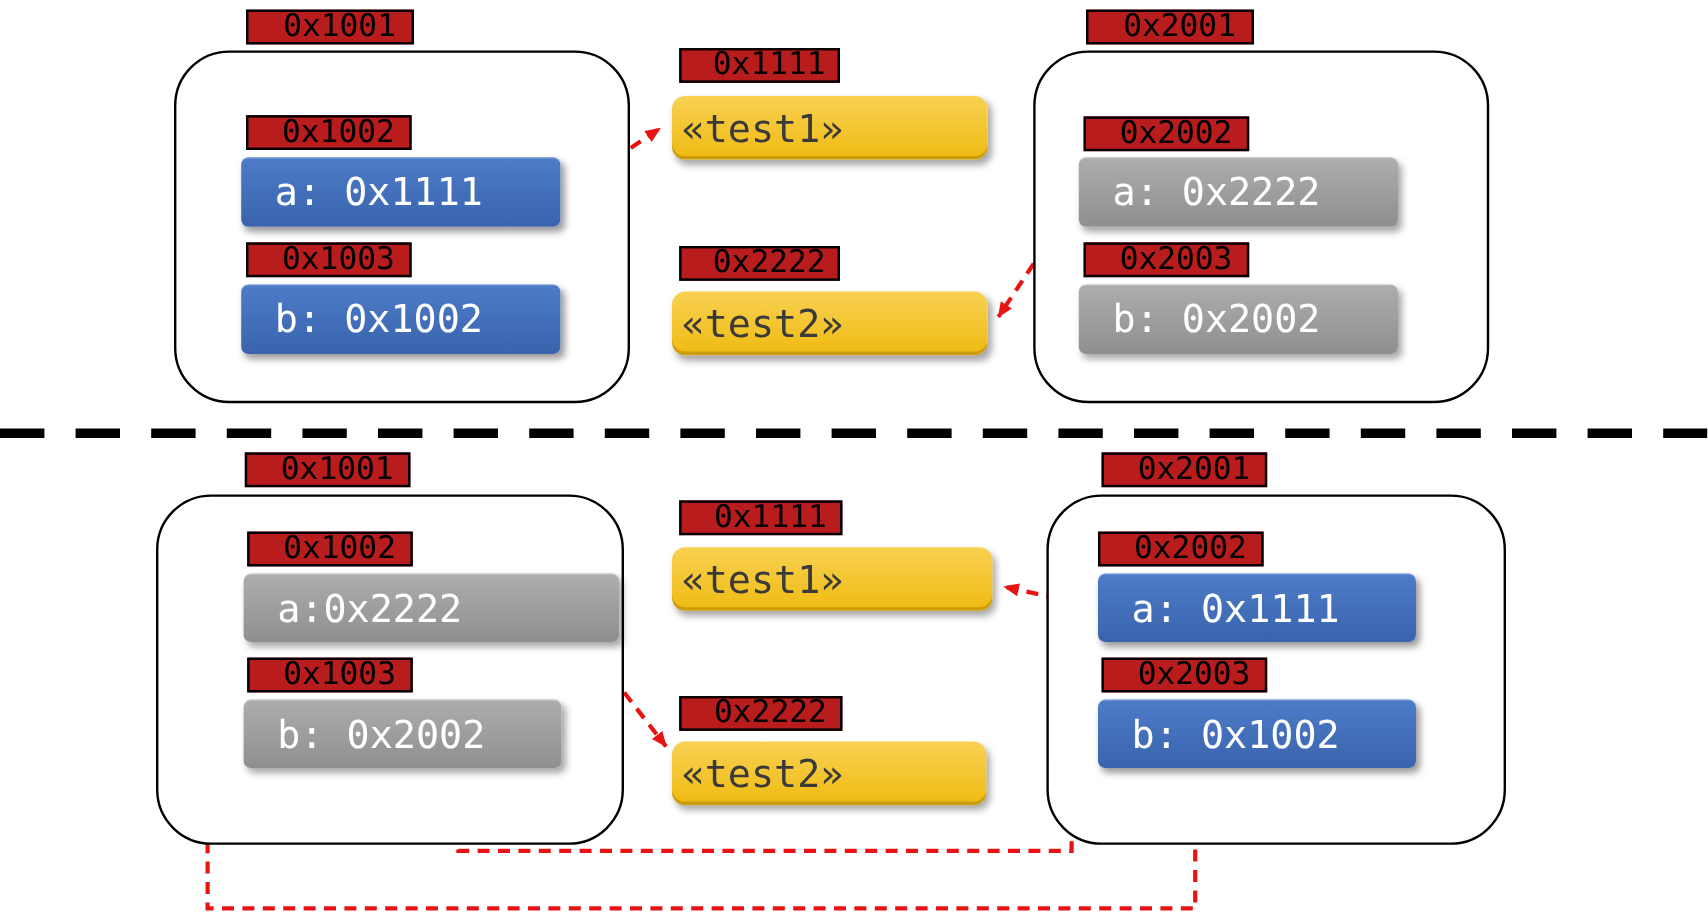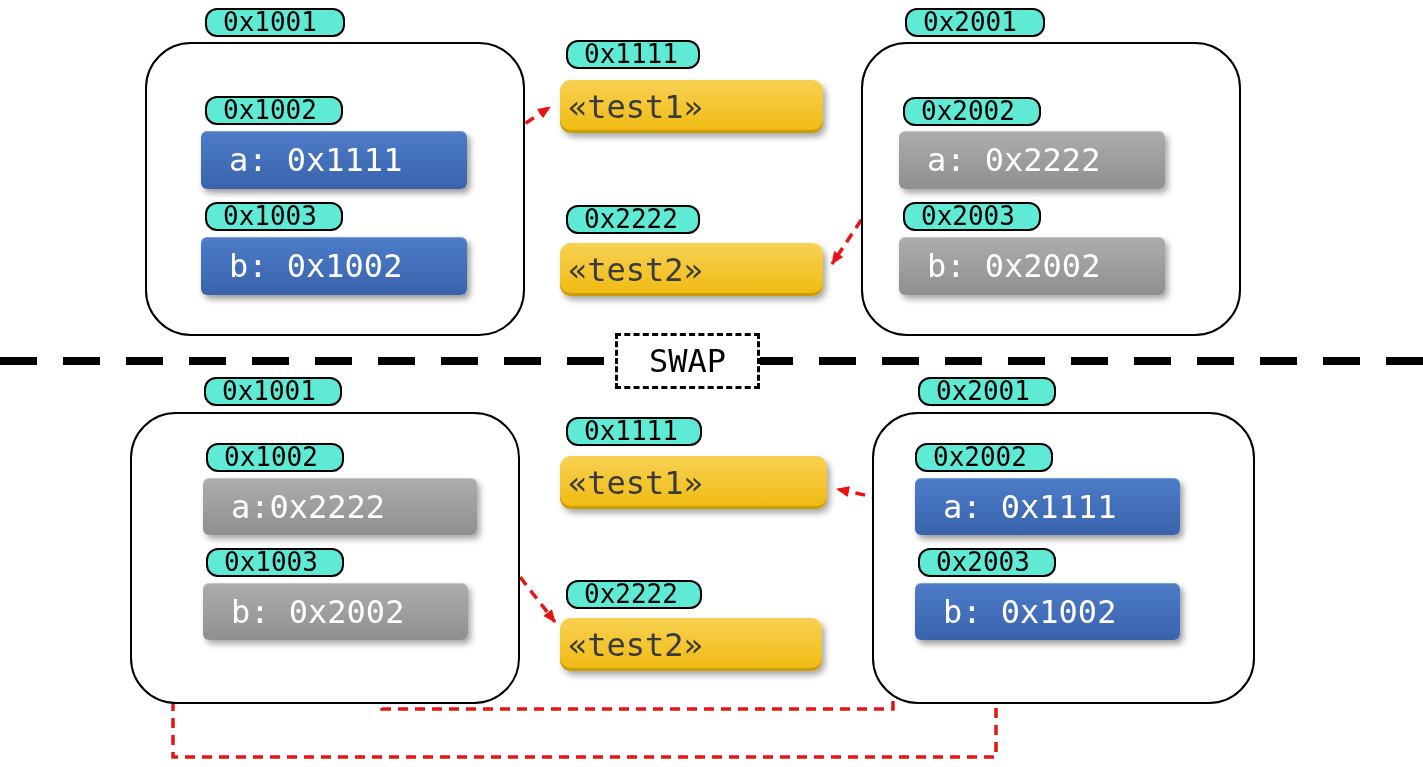--- a/index.html
+++ b/index.html
@@ -12,27 +12,28 @@
   }
   .wires{position:absolute;left:0;top:0;width:1423px;height:767px;z-index:1;}
   .frame{
     position:absolute;z-index:2;
     border:2.5px solid #000;border-radius:46px;
     background:#ffffff;
     box-sizing:border-box;
   }
   .tab{
     position:absolute;z-index:3;
-    border:2.5px solid #000;border-radius:12px;
-    background:#5eead4;
+    border:2.5px solid #000;border-radius:0;
+    background:#b91c1c;
     box-sizing:border-box;
     font-size:26px;line-height:25px;
     color:#000;
     padding:0 0 0 16px;
     white-space:pre;
+    text-align:center;
   }
   .slot{
     position:absolute;z-index:2;
     border-radius:6px;
     box-sizing:border-box;
     font-size:32px;
     color:#ffffff;
     display:flex;align-items:center;
     padding-left:28px;
     white-space:pre;
@@ -115,27 +116,26 @@
 
   <div class="tab" style="left:905px;top:8px;width:140px;height:29px;">0x2001</div>
   <div class="frame" style="left:861px;top:42px;width:380px;height:294px;"></div>
 
   <div class="tab" style="left:903px;top:97px;width:138px;height:29px;">0x2002</div>
   <div class="slot" style="left:899px;top:131px;width:266px;height:58px;" data-variant="gray">a: 0x2222</div>
 
   <div class="tab" style="left:903px;top:202px;width:138px;height:29px;">0x2003</div>
   <div class="slot" style="left:899px;top:237px;width:266px;height:58px;" data-variant="gray">b: 0x2002</div>
 
-  <div class="swap-box">SWAP</div>
 
   <div class="tab" style="left:204px;top:377px;width:138px;height:29px;">0x1001</div>
   <div class="frame" style="left:130px;top:412px;width:390px;height:292px;"></div>
 
   <div class="tab" style="left:206px;top:443px;width:138px;height:29px;">0x1002</div>
-  <div class="slot" style="left:203px;top:478px;width:274px;height:57px;" data-variant="gray">a:0x2222</div>
+  <div class="slot" style="left:203px;top:478px;width:313px;height:57px;" data-variant="gray">a:0x2222</div>
 
   <div class="tab" style="left:206px;top:548px;width:138px;height:29px;">0x1003</div>
   <div class="slot" style="left:203px;top:583px;width:265px;height:57px;" data-variant="gray">b: 0x2002</div>
 
   <div class="tab" style="left:566px;top:417px;width:136px;height:29px;">0x1111</div>
   <div class="str" style="left:560px;top:456px;width:267px;height:53px;">«test1»</div>
 
   <div class="tab" style="left:566px;top:580px;width:136px;height:29px;">0x2222</div>
   <div class="str" style="left:560px;top:618px;width:262px;height:53px;">«test2»</div>
 

